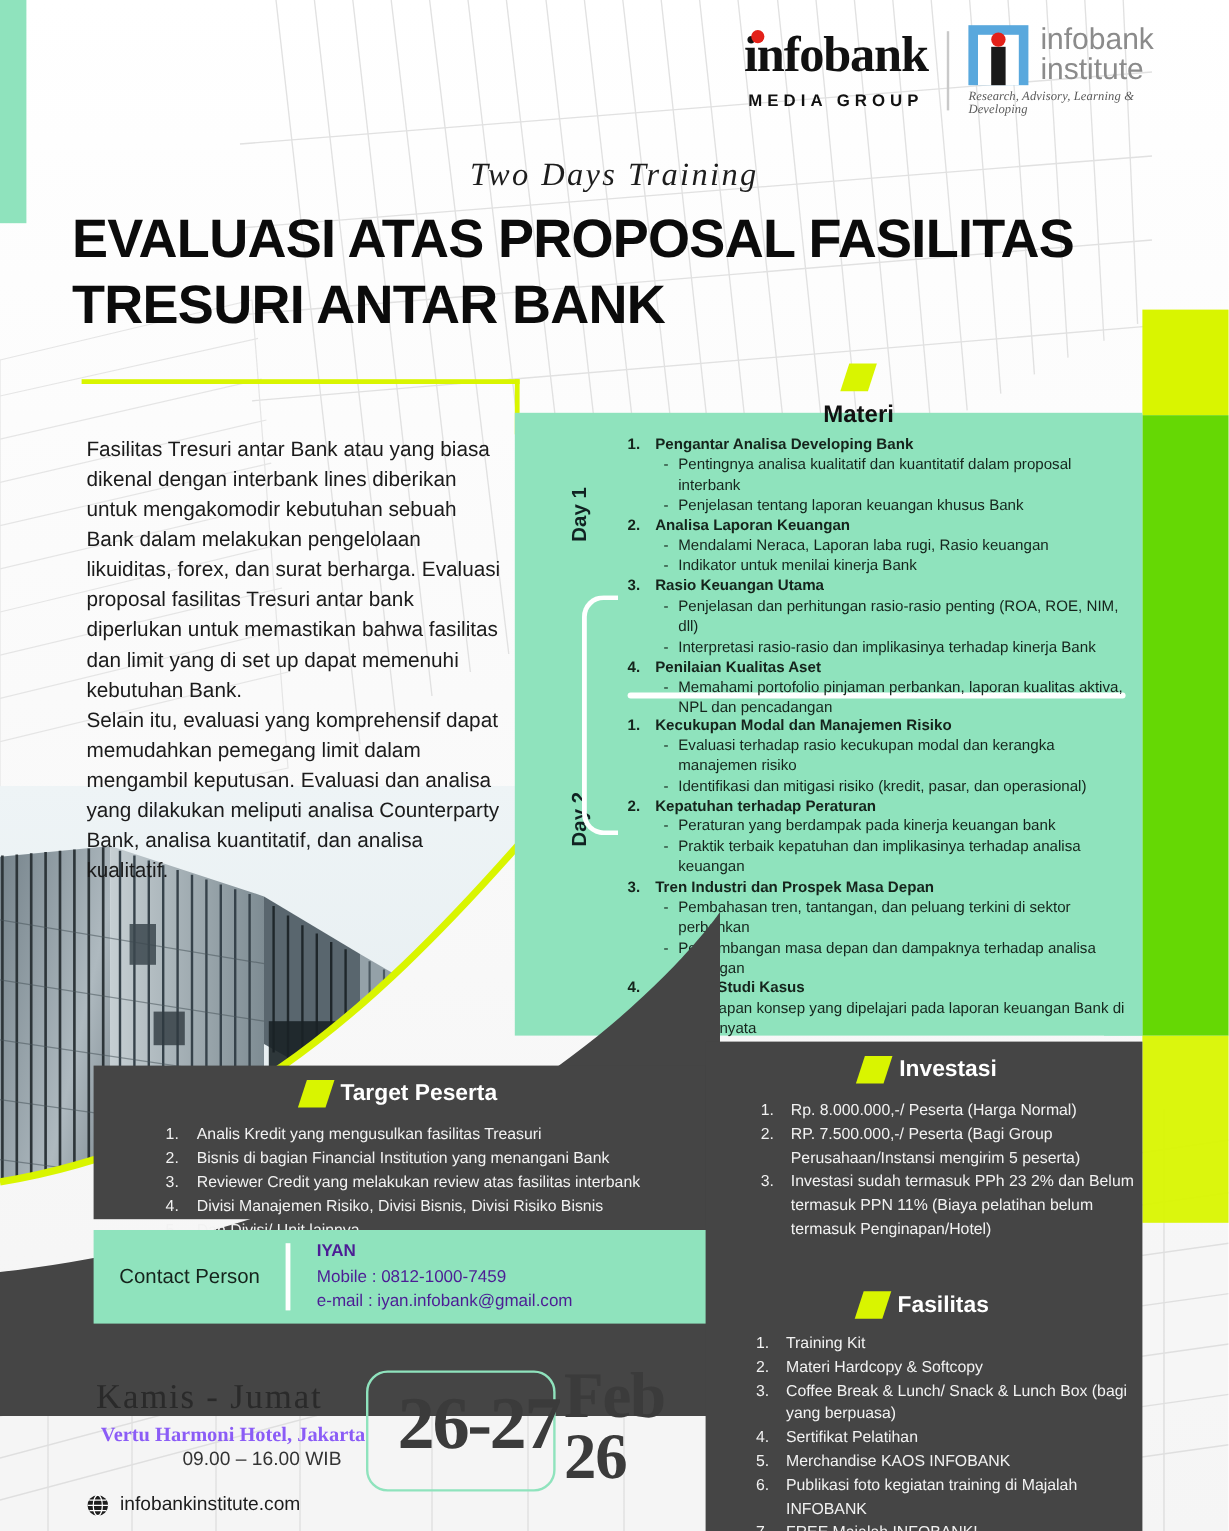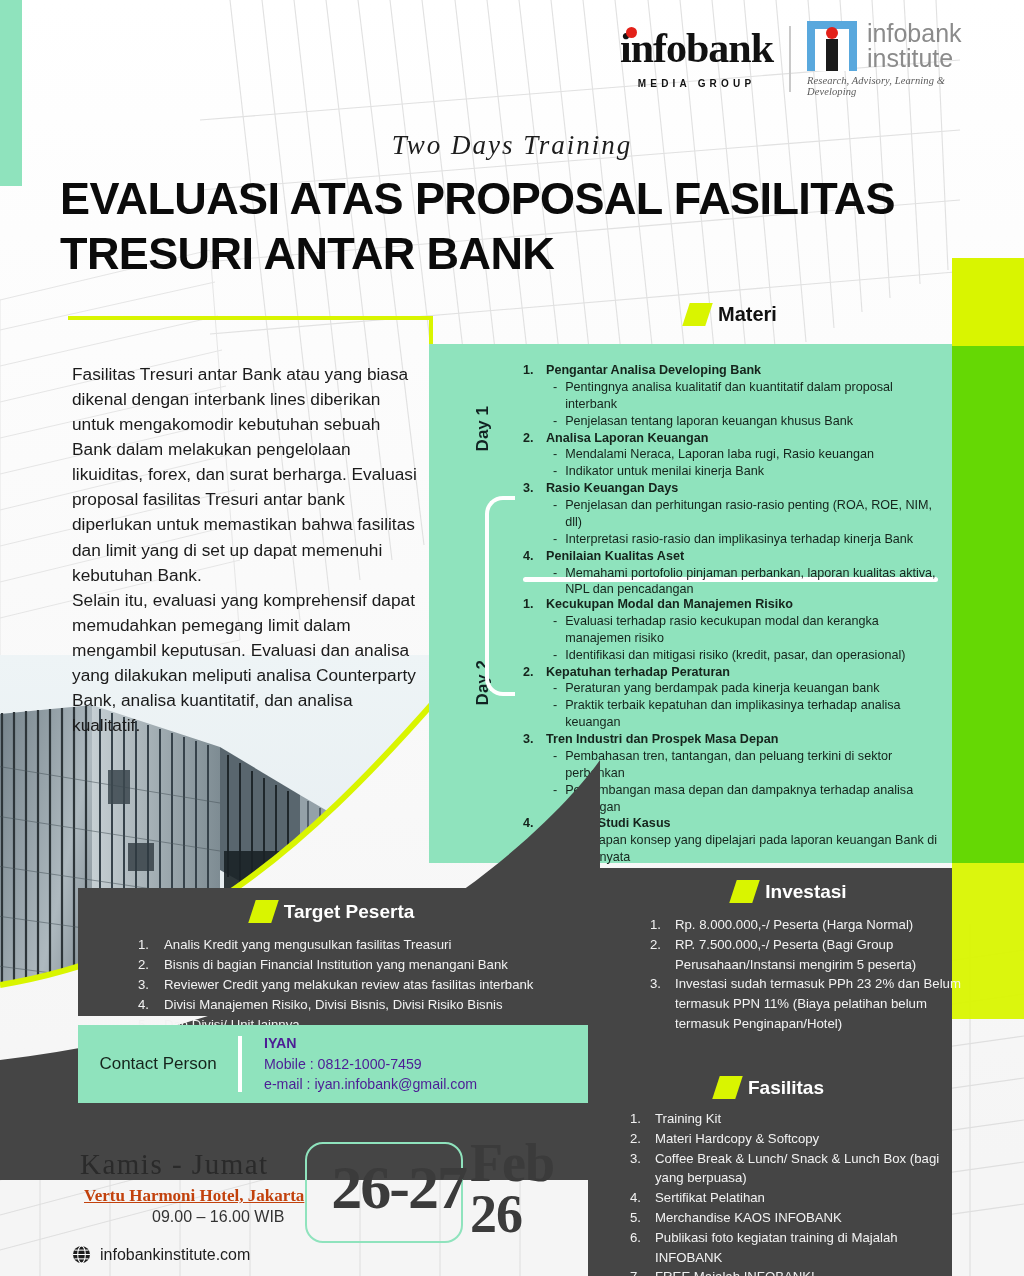--- a/index.html
+++ b/index.html
@@ -49,21 +49,21 @@
   .logo-infobank { display:flex; flex-direction:column; align-items:center; }
   .logo-infobank .wordmark {
     font-family:"Liberation Serif", serif; font-weight:bold; font-size:42px;
     letter-spacing:-1px; color:#111; line-height:.92; position:relative;
   }
   .logo-infobank .dot-red {
     position:absolute; left:6px; top:-2px; width:11px; height:11px;
     border-radius:50%; background:#e32119;
   }
   .logo-infobank .sub {
-    font-family:"Liberation Sans", sans-serif; font-weight:bold; font-size:10px;
+    font-family:"Liberation Sans", sans-serif; font-weight:bold; font-size:14px;
     letter-spacing:4.2px; color:#111; margin-top:10px;
   }
   .logo-divider { width:2px; height:66px; background:#c9c9c9; }
   .logo-institute { display:flex; flex-direction:column; }
   .li-row { display:flex; align-items:center; gap:10px; }
   .li-mark { width:50px; height:50px; background:#59a8dd; position:relative; flex:0 0 auto; }
   .li-mark .inner { position:absolute; left:8px; top:8px; right:8px; bottom:0; background:#fff; }
   .li-mark .body { position:absolute; left:19px; top:18px; width:12px; height:32px; background:#1a1a1a; }
   .li-mark .head { position:absolute; left:19px; top:6px; width:12px; height:12px; border-radius:50%; background:#e32119; }
   .li-text { font-family:"Liberation Sans", sans-serif; font-size:25px; color:#8b8b8b; line-height:1.0; }
@@ -85,21 +85,21 @@
   
   .intro {
     position:absolute; left:72px; top:362px; width:350px; z-index:5;
     font-size:17.3px; line-height:1.45; color:#1b1b1b; font-weight:500;
   }
   .intro p + p { margin-top:0; }
 
   
   .materi-head {
     position:absolute; left:686px; top:303px; z-index:6;
-    display:flex; align-items:center; gap:9px;
+    display:flex; align-items:center; gap:9px;flex-direction:column;
   }
   .slash { width:23px; height:23px; background:#d9f500;
            transform:skewX(-18deg); flex:0 0 auto; }
   .materi-head .lbl { font-size:20px; font-weight:bold; color:#111; }
 
   
   .materi-panel {
     position:absolute; left:429px; top:344px; width:523px; height:519px;
     background:#8fe3bd; z-index:3; color:#15241c;
   }
@@ -158,47 +158,47 @@
 
   .contact-box {
     position:absolute; left:78px; top:1025px; width:510px; height:78px;
     background:#8fe3bd; z-index:5; display:flex; align-items:center;
   }
   .contact-label { width:160px; text-align:center; font-size:17px; font-weight:500; color:#15241c; }
   .contact-sep { width:4px; height:56px; background:#fff; margin-right:22px; }
   .contact-info { font-size:14.2px; line-height:1.45; color:#4c1d95; }
   .contact-info .nm { font-weight:bold; }
 
-  .invest-box { position:absolute; left:608px; top:880px; width:364px; z-index:5; }
+  .invest-box { position:absolute; left:592px; top:880px; width:364px; z-index:5; }
   .invest-list { margin:12px 0 0 42px; font-size:13.2px; line-height:1.5; color:#f2f2f2; }
   .invest-list .row { display:flex; gap:7px; }
   .invest-list .row .n { width:18px; flex:0 0 auto; }
 
   .fasil-box { position:absolute; left:588px; top:1076px; width:364px; z-index:5; }
   .fasil-list { margin:10px 0 0 42px; font-size:13.2px; line-height:1.5; color:#f2f2f2; }
   .fasil-list .row { display:flex; gap:7px; }
   .fasil-list .row .n { width:18px; flex:0 0 auto; }
 
   
   .script-day {
     position:absolute; left:80px; top:1148px; z-index:6;
     font-family:"Liberation Serif", serif; font-size:29px; color:#2a2a2a;
     letter-spacing:1.5px;
   }
   .venue {
     position:absolute; left:84px; top:1186px; z-index:6;
-    font-family:"Liberation Serif", serif; font-weight:bold; font-size:17px; color:#c2410c;text-decoration:underline;
+    font-family:"Liberation Serif", serif; font-weight:bold; font-size:17px; color:#8b5cf6;
   }
   .time {
     position:absolute; left:152px; top:1208px; z-index:6;
     font-size:16px; color:#333;
   }
   .site {
     position:absolute; left:72px; top:1245px; z-index:6;
-    display:flex; align-items:center; gap:9px; font-size:16px; color:#1d1d1d;
+    display:flex; gap:9px; font-size:16px; color:#1d1d1d;
   }
   .globe { width:19px; height:19px; flex:0 0 auto; }
   .date-chip {
     position:absolute; left:305px; top:1142px; width:158px; height:101px;
     border:2px solid #8fe3bd; border-radius:18px; z-index:5;
   }
   .date-big {
     position:absolute; left:308px; top:1152px; width:158px; z-index:6;
     text-align:right; font-family:"Liberation Serif", serif; font-weight:bold;
     font-size:62px; color:#3b3b3b; letter-spacing:-2px;
@@ -374,21 +374,21 @@
             <span class="dash">-</span>
             <span>Mendalami Neraca, Laporan laba rugi, Rasio keuangan</span>
           </li>
           <li>
             <span class="dash">-</span>
             <span>Indikator untuk menilai kinerja Bank</span>
           </li>
         </ul>
         <div class="num">
           <div class="n">3.</div>
-          <div class="t">Rasio Keuangan Days</div>
+          <div class="t">Rasio Keuangan Utama</div>
         </div>
         <ul>
           <li>
             <span class="dash">-</span>
             <span>Penjelasan dan perhitungan rasio-rasio penting (ROA, ROE, NIM, dll)</span>
           </li>
           <li>
             <span class="dash">-</span>
             <span>Interpretasi rasio-rasio dan implikasinya terhadap kinerja Bank</span>
           </li>

